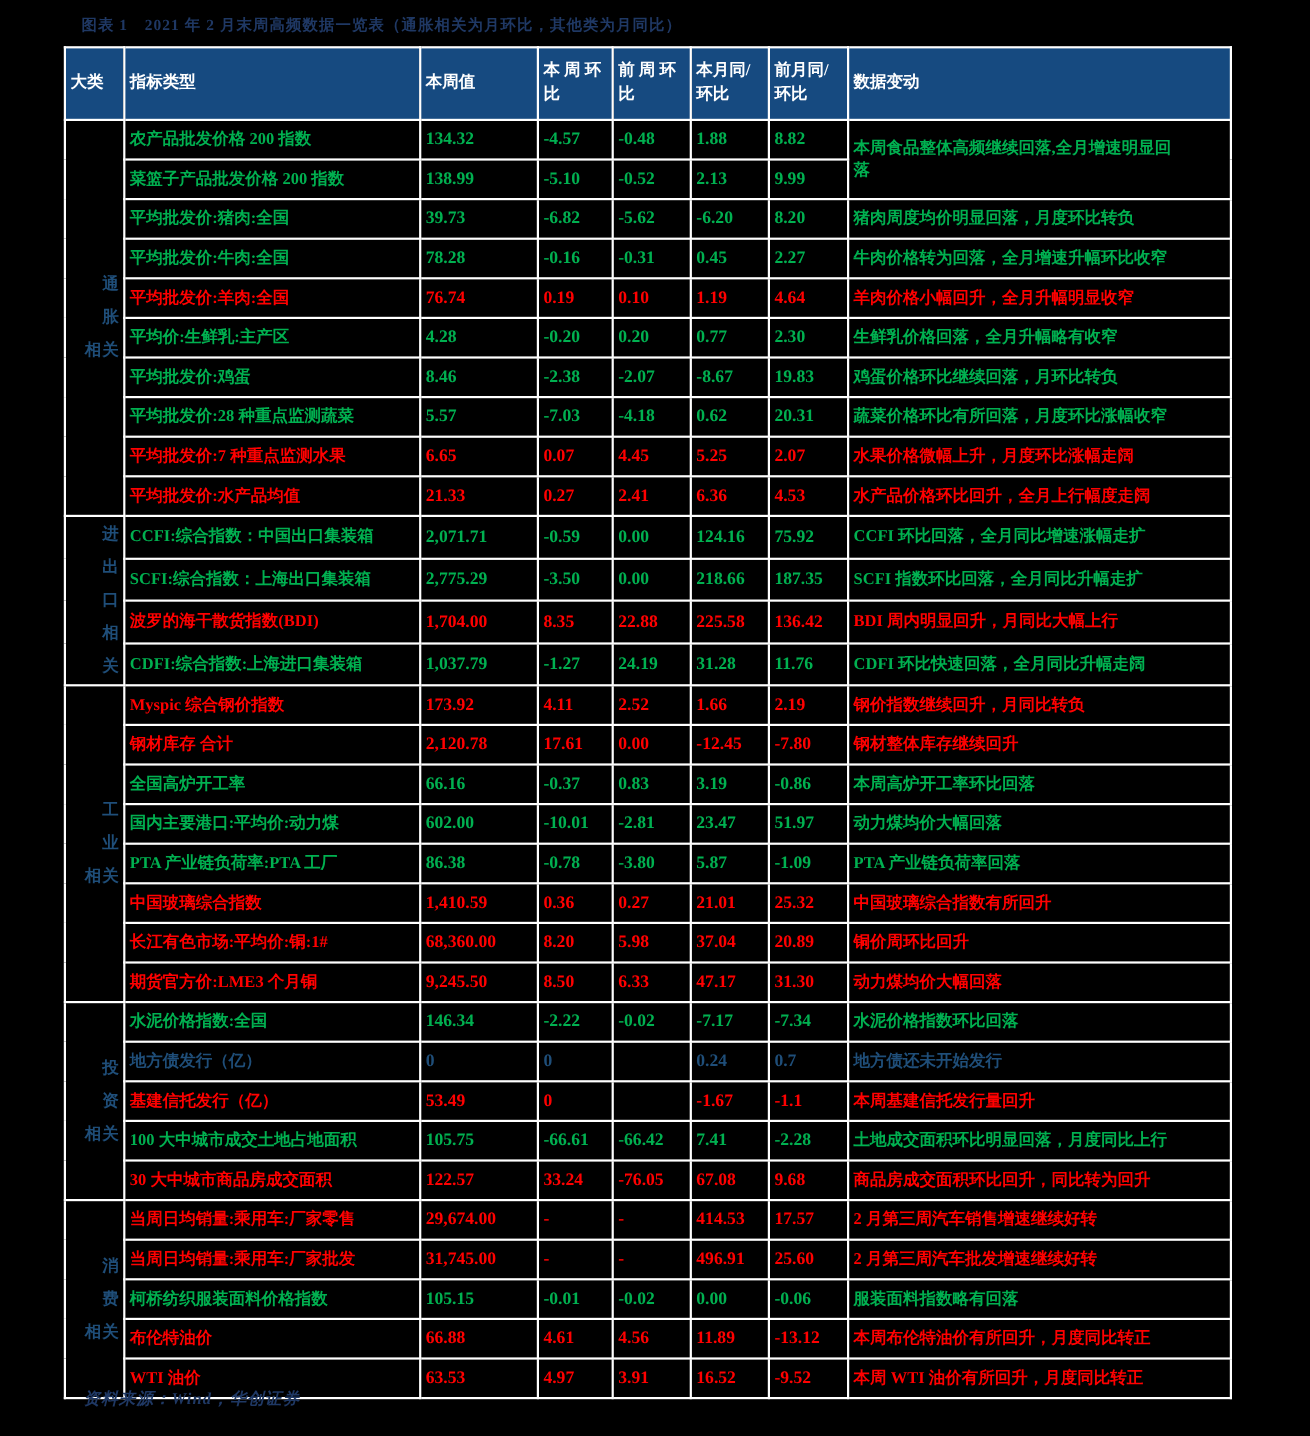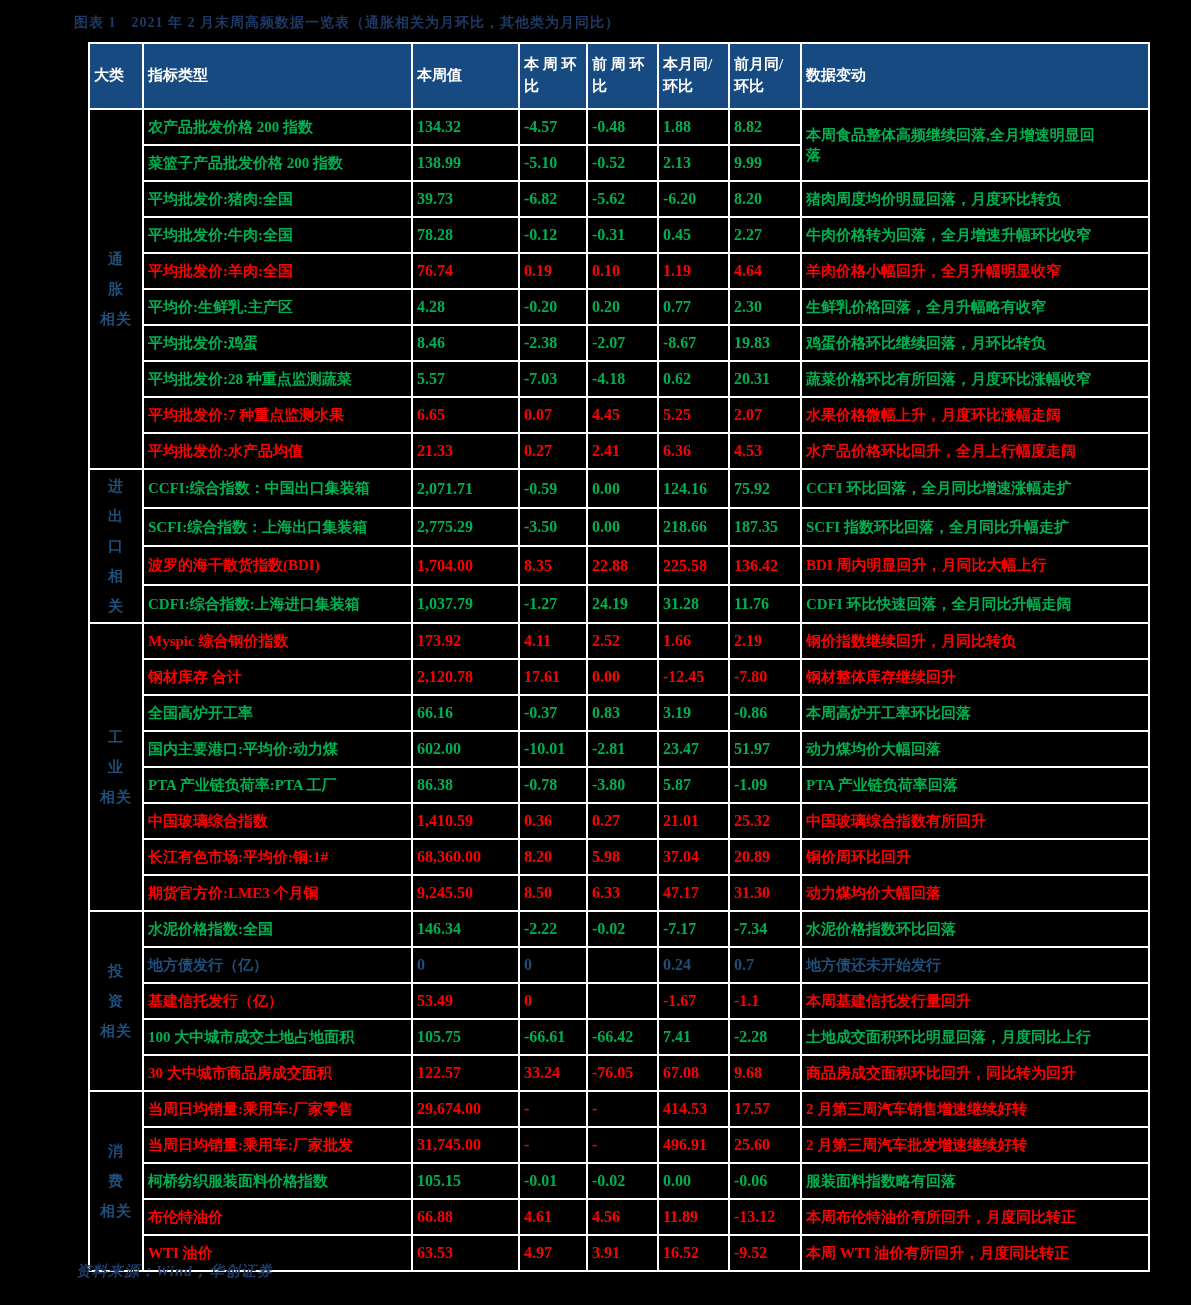--- a/index.html
+++ b/index.html
@@ -6,21 +6,21 @@
   body{
     width:1191px;height:1305px;position:relative;overflow:hidden;
     background:#000000;
     font-family:"Liberation Serif","DejaVu Serif",serif;
   }
   .page-title{
     position:absolute;left:74px;top:14px;
     font-size:14px;font-weight:bold;color:#1f3864;letter-spacing:1px;
   }
   table.freq{
-    position:absolute;left:88px;top:42px;width:1060px;
+    position:absolute;left:58px;top:42px;width:1060px;
     border-collapse:collapse;table-layout:fixed;
   }
   .freq th,.freq td{
     border:2px solid #ffffff;
     overflow:hidden;
   }
   .freq thead tr{height:66px;}
   .freq thead th{
     background:#164a80;color:#ffffff;
     font-size:15px;font-weight:bold;text-align:left;vertical-align:middle;
@@ -31,21 +31,21 @@
     font-size:15px;font-weight:bold;vertical-align:middle;
     padding:1px 4px;line-height:1.2;background:#000000;
   }
   .freq td.num{font-size:16px;}
   .freq td.note{white-space:pre-line;line-height:1.35;}
   tr.down td{color:#00b050;}
   tr.up td{color:#ff0000;}
   tr.neutral td{color:#1f4e79;margin-top:16px;}
   table.freq td.cat{
     color:#1f4e79;font-weight:bold;font-size:15px;
-    white-space:pre-line;vertical-align:middle;text-align:center;
+    white-space:pre-line;vertical-align:middle;text-align:right;
     padding:1px 3px;line-height:2.0;letter-spacing:1px;
   }
   .source-note{
     position:absolute;left:76px;top:1262px;
     font-size:15px;font-weight:bold;font-style:italic;color:#1f3864;
     letter-spacing:1px;
   }
 </style>
 </head>
 <body>
@@ -106,21 +106,21 @@
       <td class="num">39.73</td>
       <td class="num">-6.82</td>
       <td class="num">-5.62</td>
       <td class="num">-6.20</td>
       <td class="num">8.20</td>
       <td class="note">猪肉周度均价明显回落，月度环比转负</td>
     </tr>
     <tr class="down">
       <td class="ind">平均批发价:牛肉:全国</td>
       <td class="num">78.28</td>
-      <td class="num">-0.12</td>
+      <td class="num">-0.16</td>
       <td class="num">-0.31</td>
       <td class="num">0.45</td>
       <td class="num">2.27</td>
       <td class="note">牛肉价格转为回落，全月增速升幅环比收窄</td>
     </tr>
     <tr class="up">
       <td class="ind">平均批发价:羊肉:全国</td>
       <td class="num">76.74</td>
       <td class="num">0.19</td>
       <td class="num">0.10</td>

